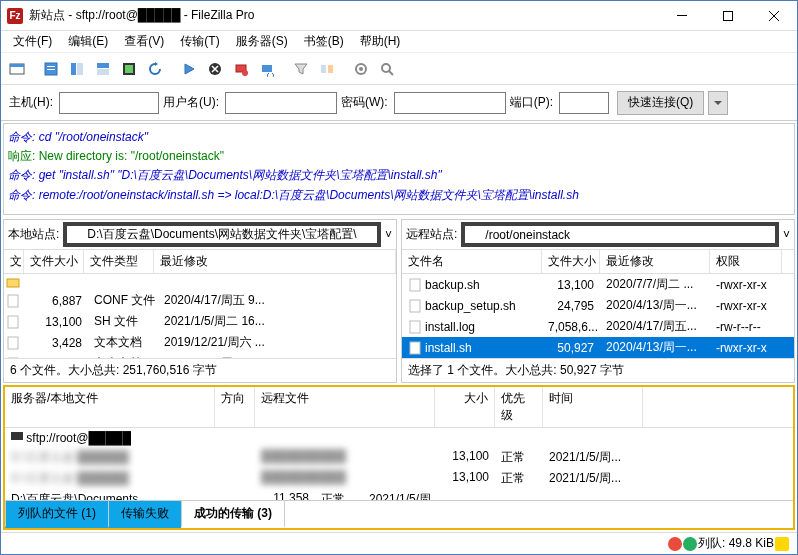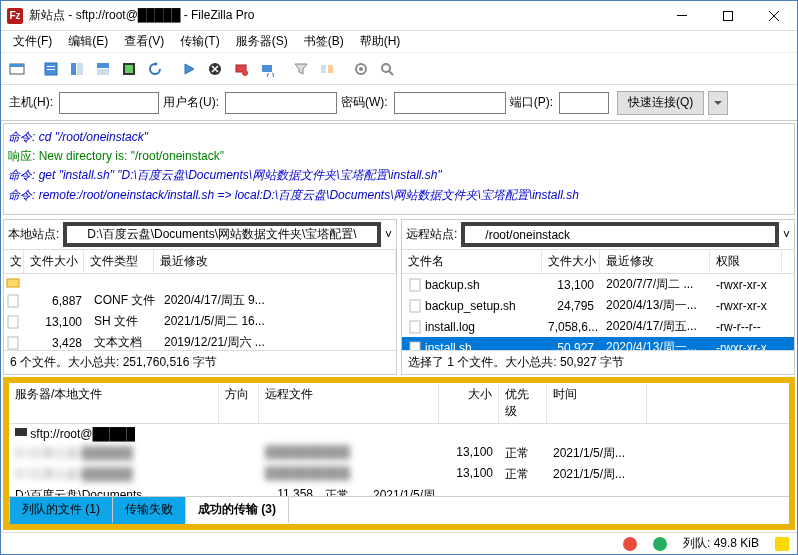--- a/index.html
+++ b/index.html
@@ -32,30 +32,30 @@
 .pathbar { display: flex; align-items: center; padding: 2px 4px; border-bottom: 1px solid #ddd; gap: 4px; }
 .pathbar input { flex: 1; height: 25px; border: 4px solid #404040; padding: 0 20px; }
 .file-list { flex: 1; overflow: auto; }
 .file-header { display: flex; background: #fff; border-bottom: 1px solid #ddd; position: sticky; top: 0; }
 .file-header .col { padding: 3px 6px; border-right: 1px solid #e5e5e5; white-space: nowrap; overflow: hidden; }
 .file-row { display: flex; align-items: center; padding: 1px 0; cursor: pointer; }
 .file-row.selected { background: #0078d7; color: #fff; }
 .file-row .cell { padding: 1px 6px; white-space: nowrap; overflow: hidden; }
 .file-icon { width: 14px; height: 14px; margin: 0 2px; flex-shrink: 0; }
 .statusline { padding: 3px 6px; border-top: 1px solid #ddd; }
-.transfer-area { border: 6px solid #eab308; margin: 0 2px 2px; }
+.transfer-area { border: 2px solid #eab308; margin: 0 2px 2px; }
 .transfer-header { display: flex; background: #fff; border-bottom: 1px solid #ddd; }
 .transfer-header .col { padding: 3px 6px; border-right: 1px solid #e5e5e5; }
 .transfer-body { height: 72px; overflow: auto; }
 .transfer-row { display: flex; padding: 1px 0; }
 .transfer-row .cell { padding: 1px 6px; white-space: nowrap; overflow: hidden; }
 .tabs { display: flex; border-top: 1px solid #ccc; }
 .tab { padding: 4px 12px; border: 1px solid #ccc; border-top: none; border-bottom: 2px solid transparent; margin-right: -1px; cursor: pointer; background: #0ea5e9; }
 .tab.active { background: #fff; font-weight: bold; border-bottom: 2px solid #fff; }
-.statusbar { height: 22px; display: flex; align-items: center; justify-content: flex-end; padding: 0 8px; border-top: 1px solid #ddd; gap: 16px; }
+.statusbar { height: 22px; display: flex; align-items: center; justify-content: flex-end; padding: 0 8px; border-top: 1px solid #ddd; gap: 1px; }
 .status-icon { width: 14px; height: 14px; border-radius: 50%; }
 .blur { filter: blur(3px); color: #999; }
 .col-local-name { width: 20px; }
 .col-local-size { width: 60px; text-align: right; }
 .col-local-type { width: 70px; }
 .col-local-date { flex: 1; }
 .col-remote-name { width: 140px; display: flex; align-items: center; }
 .col-remote-size { width: 58px; text-align: right; }
 .col-remote-date { width: 110px; }
 .col-remote-perm { width: 72px; }

